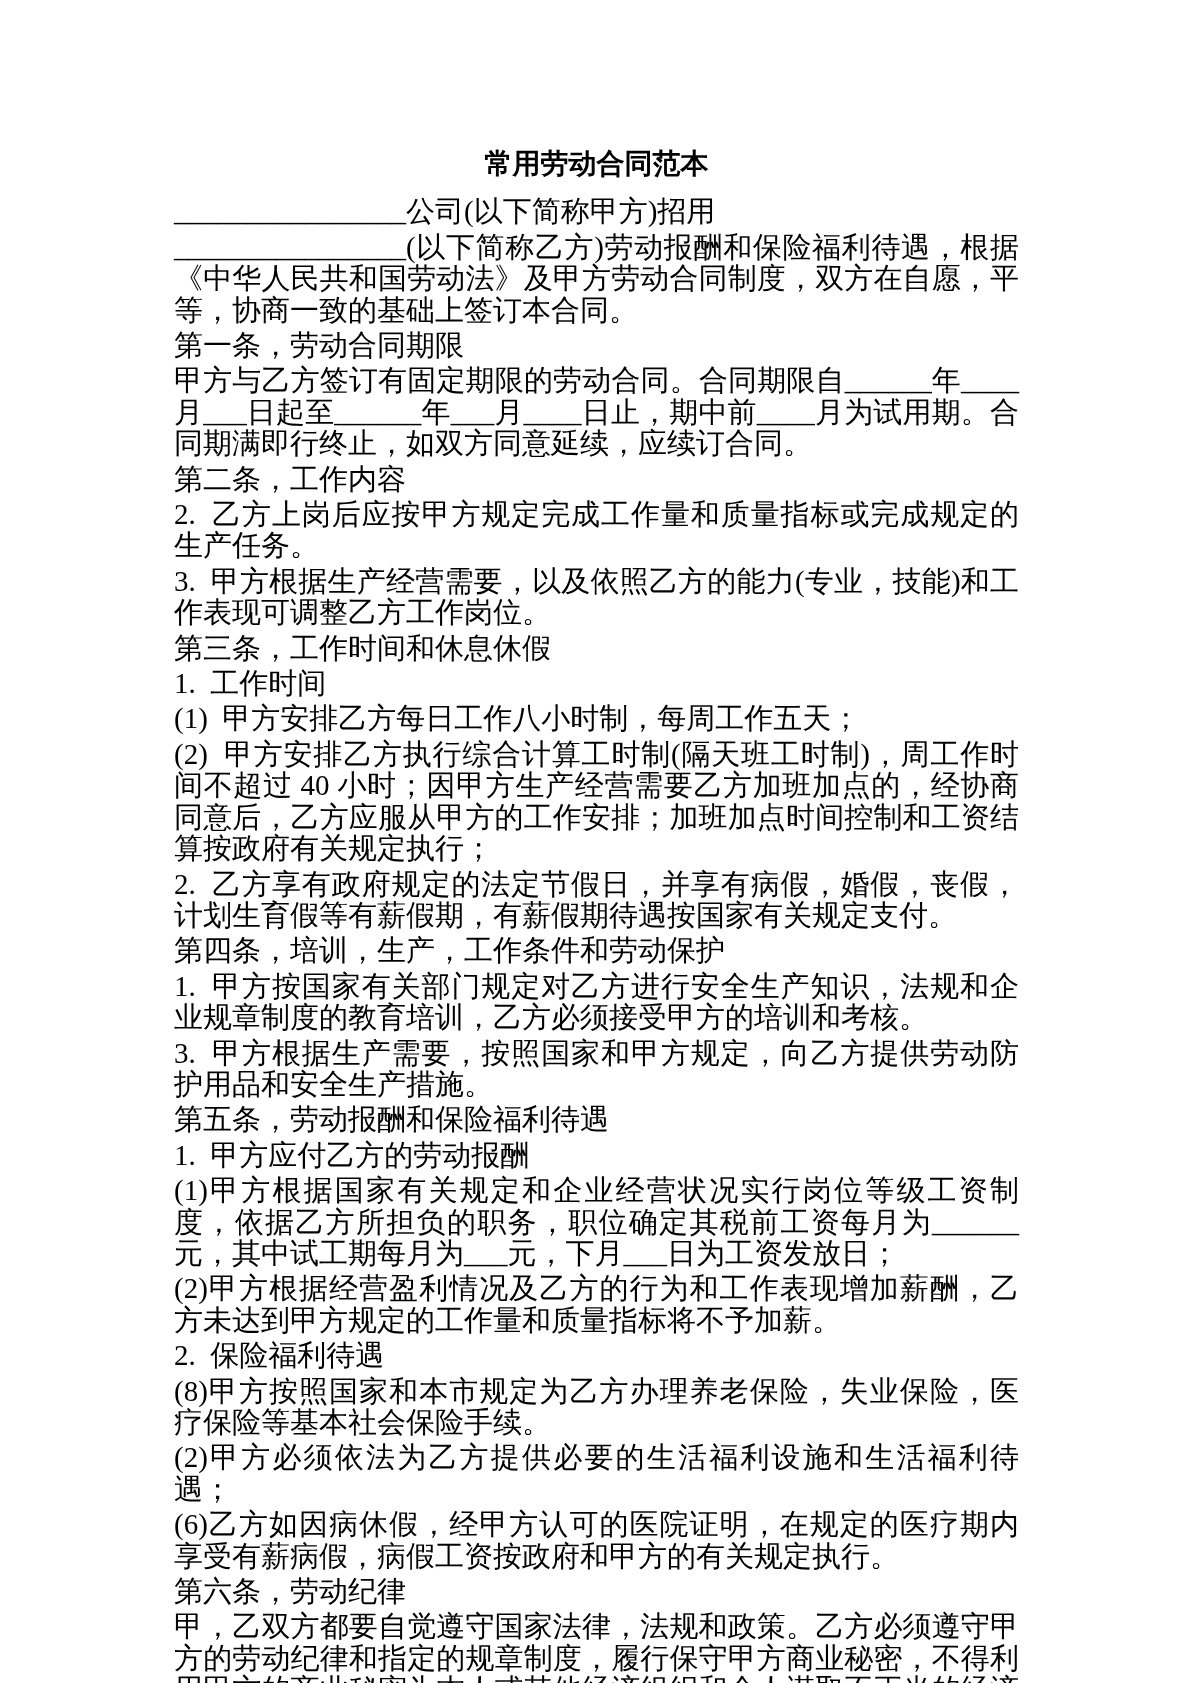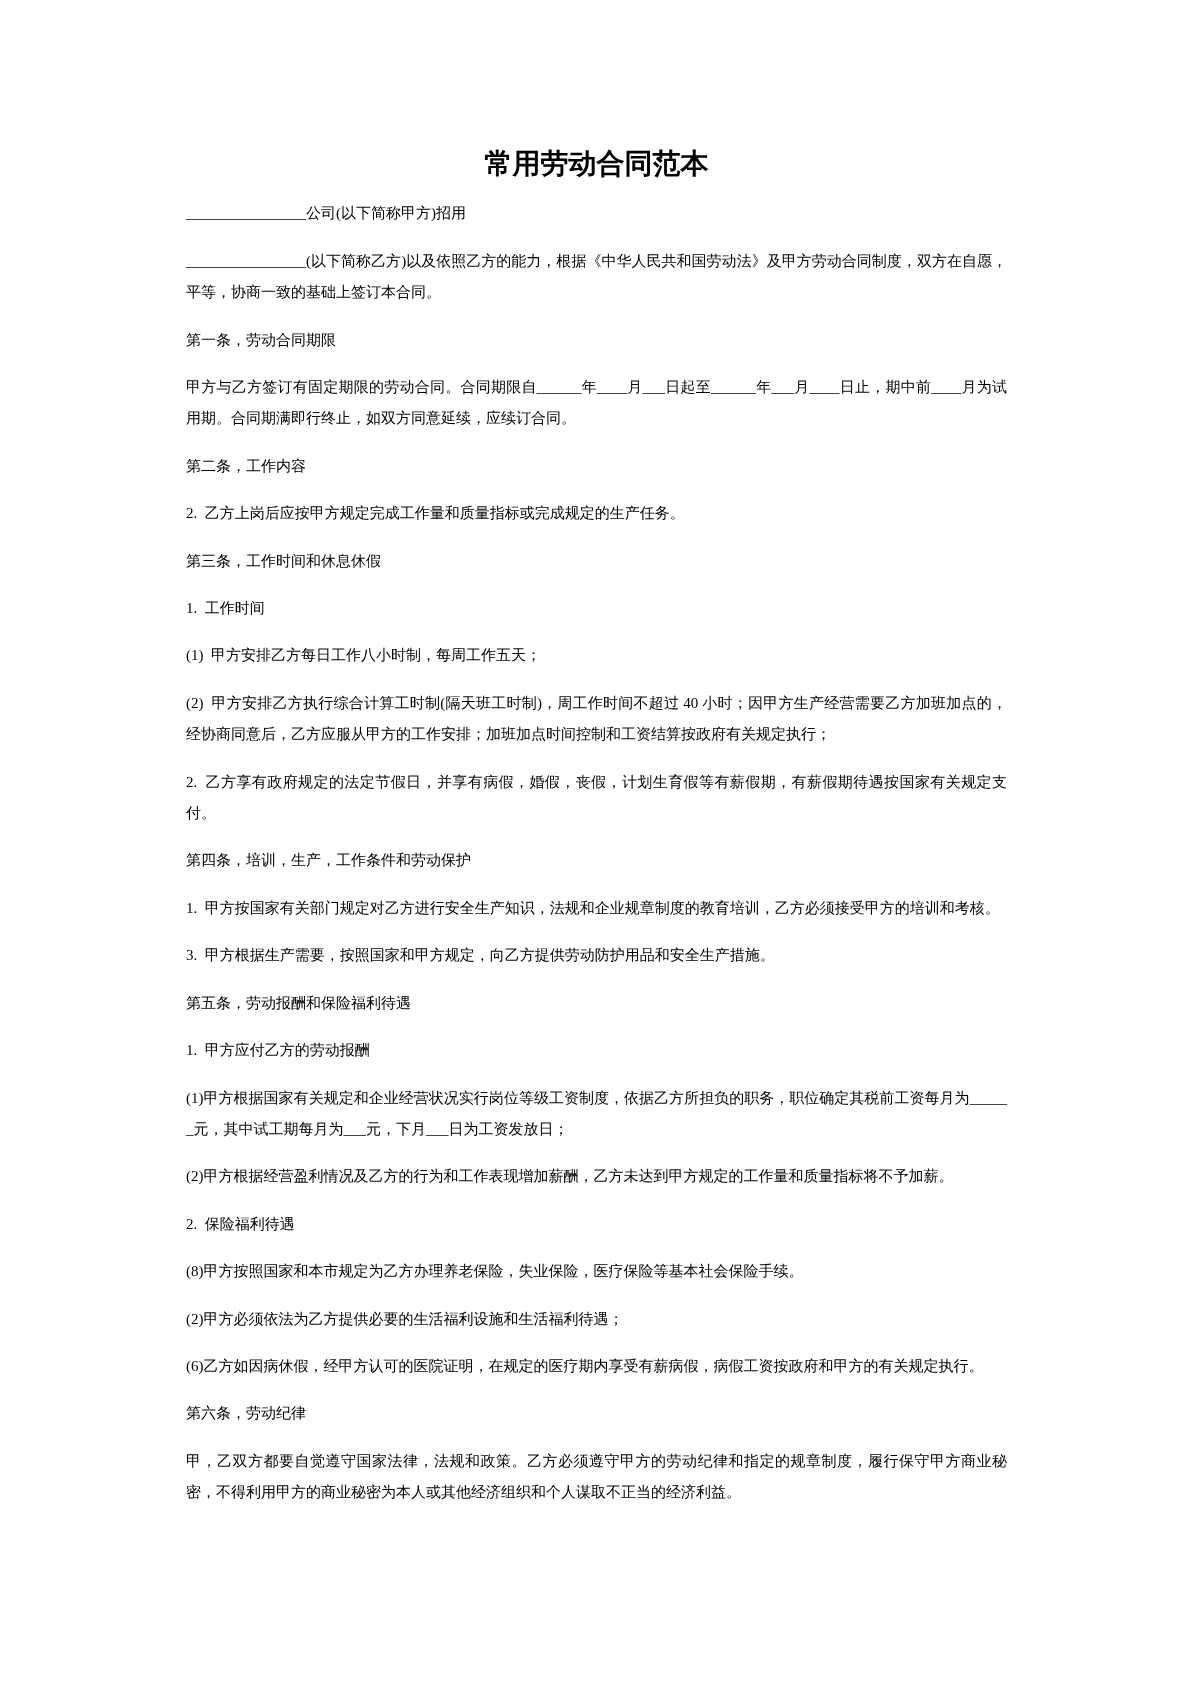--- a/index.html
+++ b/index.html
@@ -27,43 +27,44 @@
     font-size: 28px;
     line-height: 1.3;
     font-weight: 700;
     text-align: center;
     white-space: nowrap;
   }
   .body-text {
     width: 100%;
   }
   .para {
-    margin: 16px;
-    font-size: 15px;
+    margin: 4px;
+    font-size: 29px;
     line-height: 31.4px;
     text-align: justify;
     text-justify: inter-ideograph;
     white-space: pre-wrap;
     word-break: break-all;
     overflow-wrap: anywhere;
   }
 </style>
 </head>
 <body>
 
 <div class="page">
   <div class="content">
     <h1 class="title">常用劳动合同范本</h1>
     <div class="body-text">
         <p class="para">________________公司(以下简称甲方)招用</p>
-        <p class="para">________________(以下简称乙方)以及依照乙方的能力，根据《中华人民共和国劳动法》及甲方劳动合同制度，双方在自愿，平等，协商一致的基础上签订本合同。</p>
+        <p class="para">________________(以下简称乙方)劳动报酬和保险福利待遇，根据《中华人民共和国劳动法》及甲方劳动合同制度，双方在自愿，平等，协商一致的基础上签订本合同。</p>
         <p class="para">第一条，劳动合同期限</p>
         <p class="para">甲方与乙方签订有固定期限的劳动合同。合同期限自______年____月___日起至______年___月____日止，期中前____月为试用期。合同期满即行终止，如双方同意延续，应续订合同。</p>
         <p class="para">第二条，工作内容</p>
         <p class="para">2.  乙方上岗后应按甲方规定完成工作量和质量指标或完成规定的生产任务。</p>
+        <p class="para">3.  甲方根据生产经营需要，以及依照乙方的能力(专业，技能)和工作表现可调整乙方工作岗位。</p>
         <p class="para">第三条，工作时间和休息休假</p>
         <p class="para">1.  工作时间</p>
         <p class="para">(1)  甲方安排乙方每日工作八小时制，每周工作五天；</p>
         <p class="para">(2)  甲方安排乙方执行综合计算工时制(隔天班工时制)，周工作时间不超过 40 小时；因甲方生产经营需要乙方加班加点的，经协商同意后，乙方应服从甲方的工作安排；加班加点时间控制和工资结算按政府有关规定执行；</p>
         <p class="para">2.  乙方享有政府规定的法定节假日，并享有病假，婚假，丧假，计划生育假等有薪假期，有薪假期待遇按国家有关规定支付。</p>
         <p class="para">第四条，培训，生产，工作条件和劳动保护</p>
         <p class="para">1.  甲方按国家有关部门规定对乙方进行安全生产知识，法规和企业规章制度的教育培训，乙方必须接受甲方的培训和考核。</p>
         <p class="para">3.  甲方根据生产需要，按照国家和甲方规定，向乙方提供劳动防护用品和安全生产措施。</p>
         <p class="para">第五条，劳动报酬和保险福利待遇</p>
         <p class="para">1.  甲方应付乙方的劳动报酬</p>

